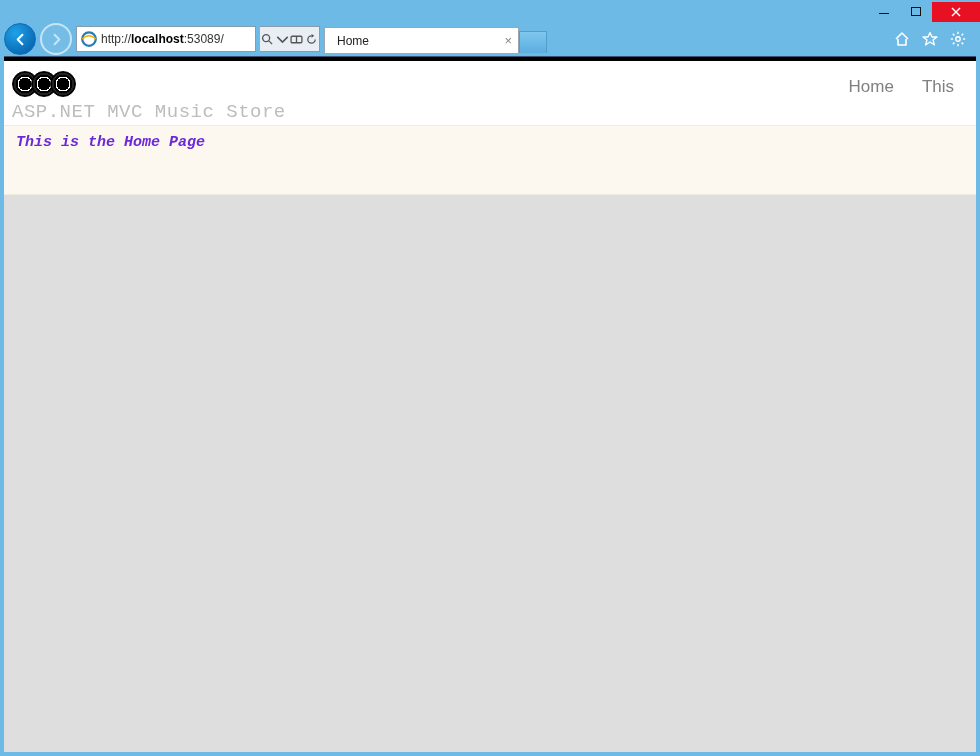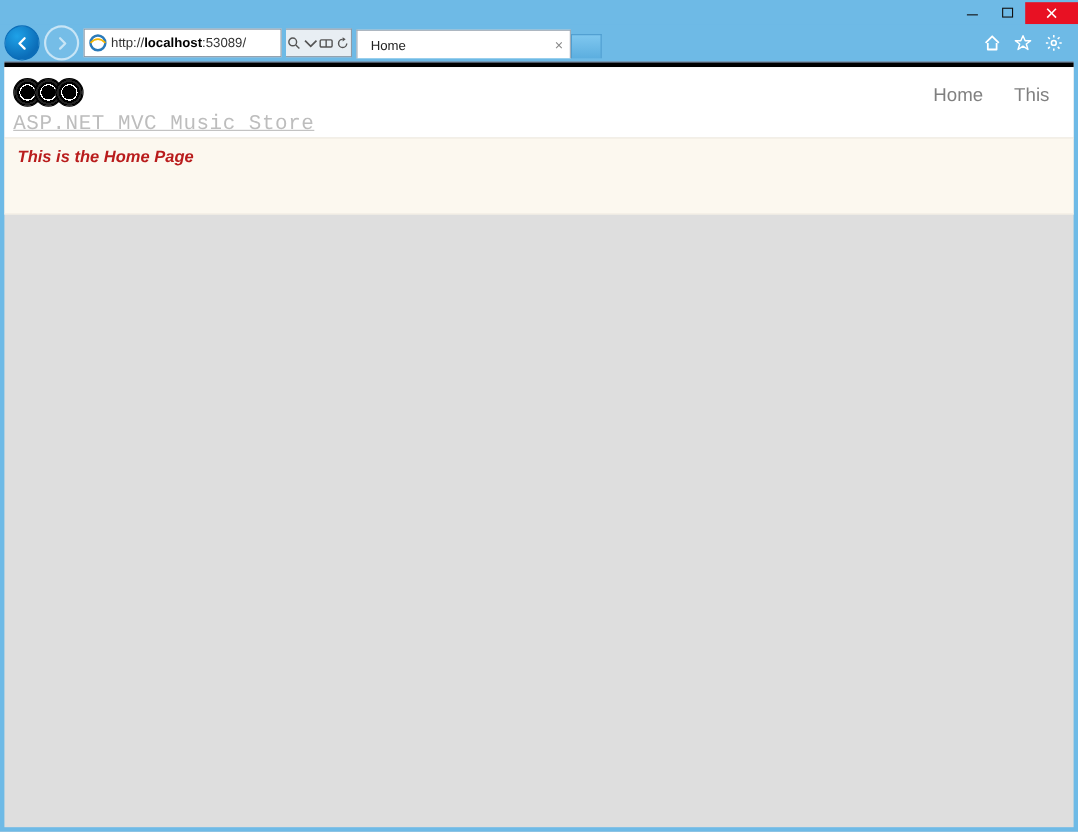--- a/index.html
+++ b/index.html
@@ -154,21 +154,20 @@
       background: radial-gradient(circle, #000 0%, #000 38%, #fff 38%, #fff 44%, #000 44%, #000 56%, #222 56%, #222 66%, #000 66%);
       margin-right: -7px;
       border: 1px solid #000;
     }
     .site-subtitle {
       font-family: "Consolas", "Courier New", monospace;
       color: #bdbdbd;
       font-size: 19px;
       letter-spacing: 0.5px;
       padding-top: 2px;
-      text-decoration: underline;
     }
     .nav-links {
       margin-left: auto;
       display: flex; gap: 28px;
       padding: 10px 14px 0 0;
     }
     .nav-links a {
       color: #808080;
       font-size: 17px;
       text-decoration: none;
@@ -177,22 +176,23 @@
     .content-band {
       background: #fcf8ef;
       padding: 8px 12px;
       min-height: 70px;
       border-top: 1px solid #f0ece2;
       border-bottom: 1px solid #f0ece2;
     }
     .content-band h2 {
       font-style: italic;
       font-weight: bold;
-      color: #b91c1c;
+      color: #6d28d9;
       font-size: 15px;
+      font-family: Liberation Mono, monospace;
     }
   </style>
 </head>
 <body>
 
 <div class="window">
 
   <div class="titlebar">
     <div class="win-btn">
       <div class="min-line"></div>

